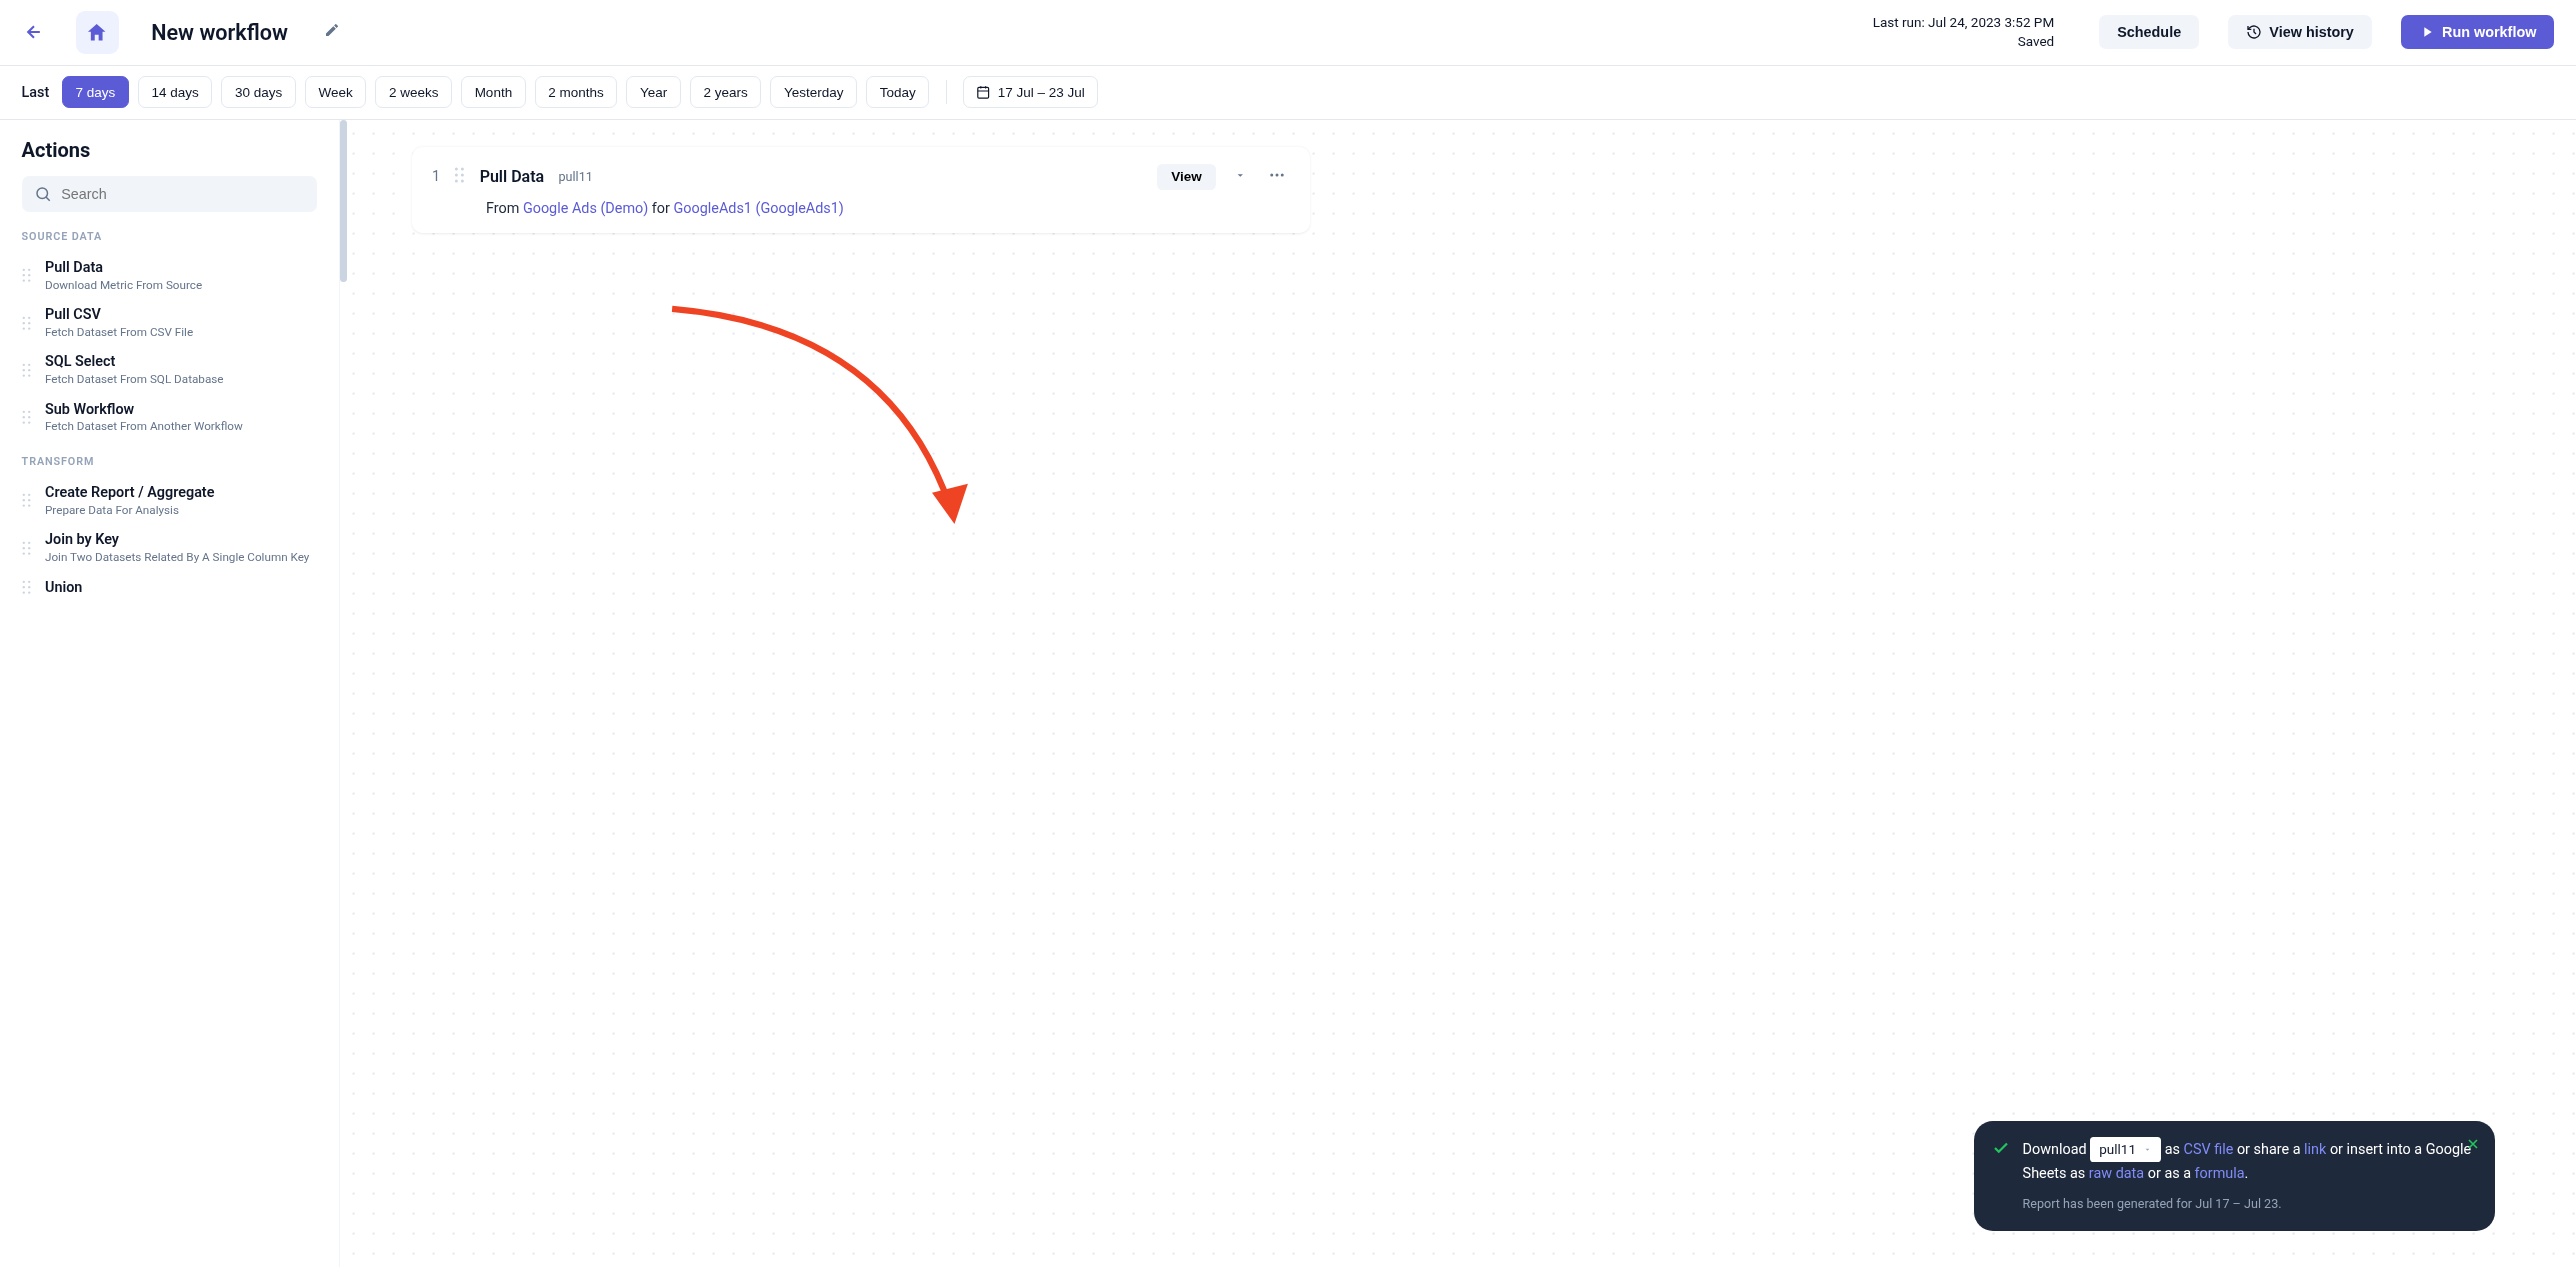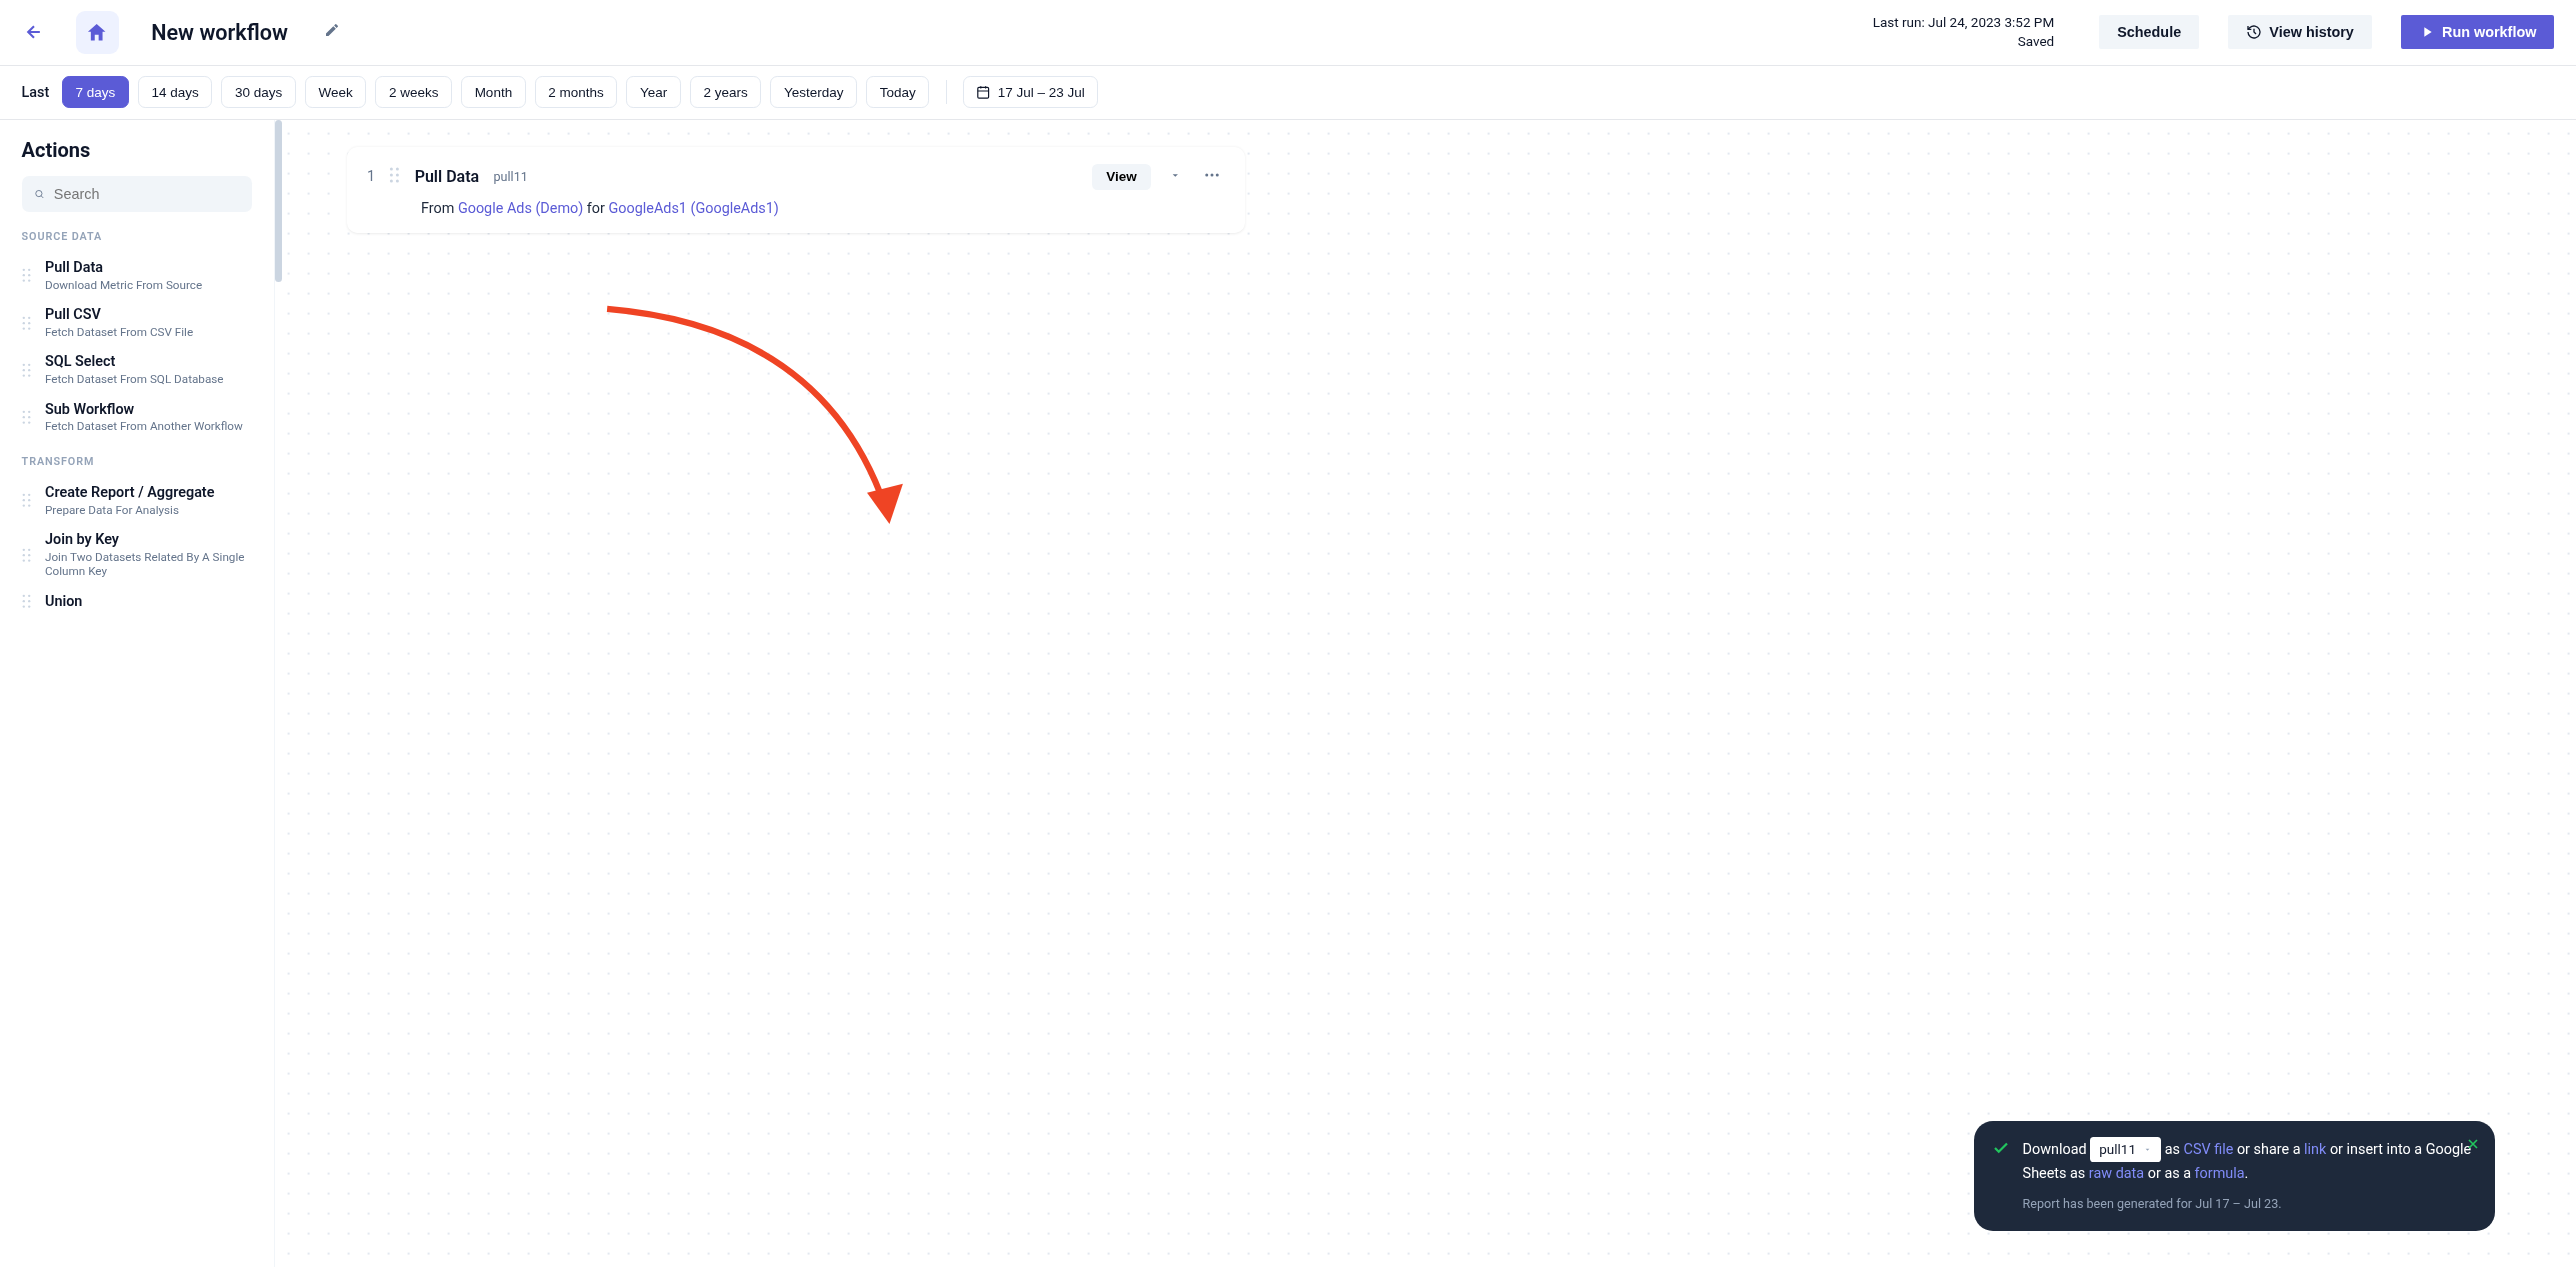--- a/index.html
+++ b/index.html
@@ -6,36 +6,36 @@
 body { font-family: -apple-system, BlinkMacSystemFont, "Segoe UI", Roboto, sans-serif; color: #0f172a; background: #fff; }
 
 
 .header { display: flex; align-items: center; padding: 10.8px 21.6px; border-bottom: 0.9px solid #e5e7eb; gap: 29px; }
 .back-btn { width: 25px; height: 25px; display: flex; align-items: center; justify-content: center; cursor: pointer; color: #5b5bd6; }
 .home-btn { width: 43px; height: 43px; background: #eef2ff; border-radius: 9px; display: flex; align-items: center; justify-content: center; color: #5b5bd6; cursor: pointer; }
 .title { font-size: 21.6px; font-weight: 600; color: #0f172a; margin-left: 3.6px; }
 .edit-icon { color: #64748b; cursor: pointer; margin-left: 7.2px; }
 .spacer { flex: 1; }
 .status-text { text-align: right; color: #0f172a; font-size: 13.5px; line-height: 1.4; margin-right: 16px; }
-.btn { padding: 9px 18px; border-radius: 2px; font-size: 14.4px; font-weight: 600; cursor: pointer; border: none; display: inline-flex; align-items: center; gap: 7.2px; }
+.btn { padding: 9px 18px; border-radius: 7px; font-size: 14.4px; font-weight: 600; cursor: pointer; border: none; display: inline-flex; align-items: center; gap: 7.2px; }
 .btn-gray { background: #f1f5f9; color: #0f172a; }
 .btn-primary { background: #5b5bd6; color: #fff; }
 .btn svg { width: 16px; height: 16px; }
 
 
 .datebar { display: flex; align-items: center; padding: 10.8px 21.6px; gap: 9px; border-bottom: 0.9px solid #e5e7eb; }
 .datebar-label { font-size: 14.4px; font-weight: 500; margin-right: 3.6px; }
 .pill { padding: 7.2px 12.6px; border: 0.9px solid #e2e8f0; border-radius: 7.2px; font-size: 13.5px; cursor: pointer; background: #fff; color: #0f172a; }
 .pill.active { background: #5b5bd6; color: #fff; border-color: #5b5bd6; }
 .datebar-divider { width: 0.9px; height: 23.4px; background: #e2e8f0; margin: 0 7.2px; }
 .date-picker { display: inline-flex; align-items: center; gap: 7.2px; }
 
 
 .main { display: flex; height: calc(100vh - 137px); }
-.sidebar { width: 275px; padding: 18px 21.6px; overflow-y: auto; border-right: 0.9px solid #f1f5f9; }
+.sidebar { width: 340px; padding: 18px 21.6px; overflow-y: auto; border-right: 0.9px solid #f1f5f9; }
 .sidebar h2 { font-size: 20px; font-weight: 700; margin-bottom: 14.4px; }
 .search-box { display: flex; align-items: center; background: #f1f5f9; border-radius: 7.2px; padding: 9px 12.6px; margin-bottom: 18px; }
 .search-box svg { width: 18px; height: 18px; color: #64748b; margin-right: 9px; }
 .search-box input { border: none; background: transparent; outline: none; font-size: 14.4px; flex: 1; color: #0f766e; }
 .section-label { font-size: 10.8px; letter-spacing: 0.9px; color: #94a3b8; font-weight: 600; margin: 14.4px 0 9px; text-transform: uppercase; }
 .action-item { display: flex; gap: 10.8px; padding: 7.2px 0; cursor: grab; }
 .drag-handle { color: #cbd5e1; display: flex; align-items: center; width: 12.6px; flex-shrink: 0; }
 .action-title { font-size: 14.4px; font-weight: 600; color: #0f172a; }
 .action-desc { font-size: 11.7px; color: #64748b; margin-top: 1.8px; }
 

